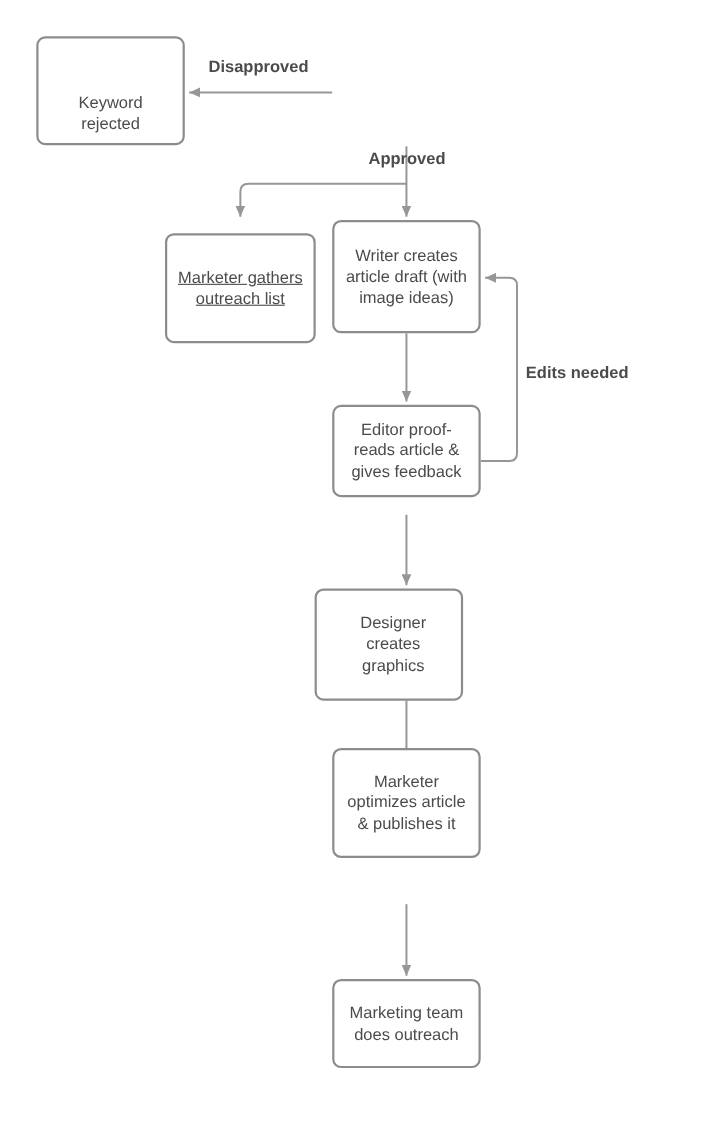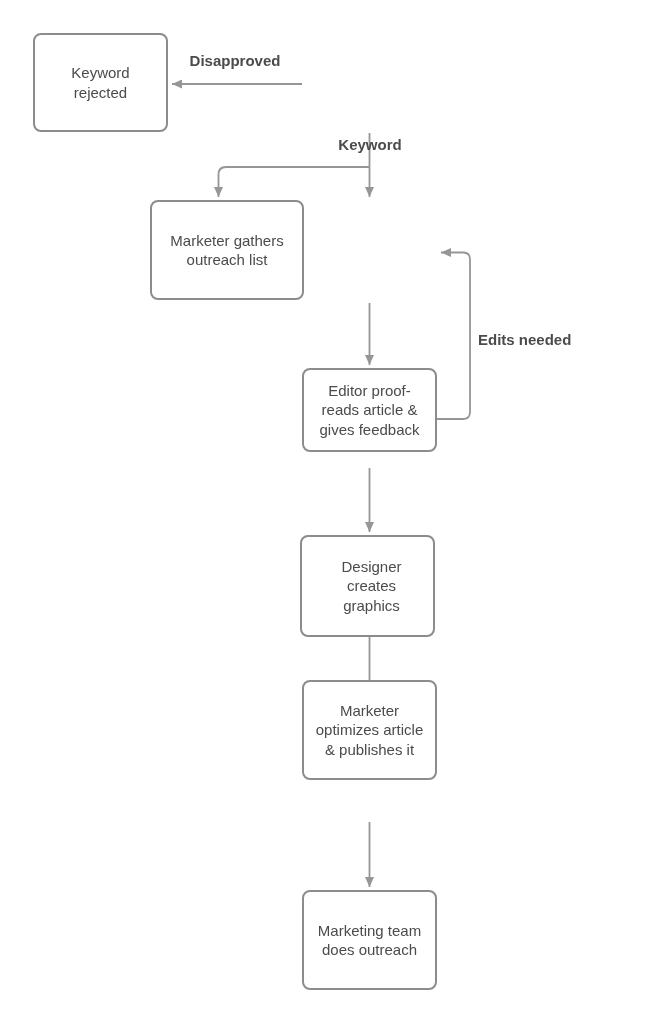--- a/index.html
+++ b/index.html
@@ -48,28 +48,28 @@
   }
   .edge-label {
     position: absolute;
     color: var(--text);
     font-size: 15px;
     line-height: 1.2;
     font-weight: bold;
   }
   .center { text-align: center; }
   
-  .n-keyword-rejected   { left: 33px;  top: 33px;  width: 135px; height: 99px;  }
+  .n-keyword-rejected   { left: 33px;  top: 33px;  width: 135px; height: 99px; align-items: flex-end;  }
   .n-keyword-idea       { left: 302px; top: 33px;  width: 135px; height: 100px; }
-  .n-marketer-gathers   { left: 150px; top: 200px; width: 154px; height: 100px; }
+  .n-marketer-gathers   { left: 150px; top: 212px; width: 137px; height: 100px; text-decoration: underline; }
   .n-writer-creates     { left: 302px; top: 200px; width: 135px; height: 103px; }
   .n-editor-proofreads  { left: 302px; top: 368px; width: 135px; height: 84px; }
-  .n-designer-creates   { left: 300px; top: 535px; width: 135px; height: 102px; padding-left: 16px; }
+  .n-designer-creates   { left: 286px; top: 535px; width: 135px; height: 102px; padding-left: 16px; }
   .n-marketer-optimizes { left: 302px; top: 680px; width: 135px; height: 100px; }
-  .n-marketing-team     { left: 302px; top: 890px; width: 135px; height: 100px; }
+  .n-marketing-team     { left: 302px; top: 890px; width: 135px; height: 81px; }
   
   .l-disapproved  { left: 170px; top: 52px;  width: 130px; }
   .l-approved     { left: 327px; top: 136px; width: 86px;  }
   .l-edits-needed { left: 478px; top: 331px; width: 100px; }
 </style>
 </head>
 <body>
 
 <div class="canvas">
 
@@ -99,36 +99,39 @@
 
   <div class="node n-keyword-rejected">
     <span>Keyword rejected</span>
   </div>
 
 
   <div class="node n-marketer-gathers">
     <span>Marketer gathers outreach list</span>
   </div>
 
+  <div class="node n-writer-creates">
+    <span>Writer creates article draft (with image ideas)</span>
+  </div>
 
   <div class="node n-editor-proofreads">
     <span>Editor proof-reads article &amp; gives feedback</span>
   </div>
 
   <div class="node n-designer-creates">
     <span>Designer creates graphics</span>
   </div>
 
   <div class="node n-marketer-optimizes">
     <span>Marketer optimizes article &amp; publishes it</span>
   </div>
 
   <div class="node n-marketing-team">
     <span>Marketing team does outreach</span>
   </div>
 
   <div class="edge-label l-disapproved center">Disapproved</div>
 
-  <div class="edge-label l-approved center">Keyword</div>
+  <div class="edge-label l-approved center">Approved</div>
 
   <div class="edge-label l-edits-needed">Edits needed</div>
 
 </div>
 
 </body></html>

